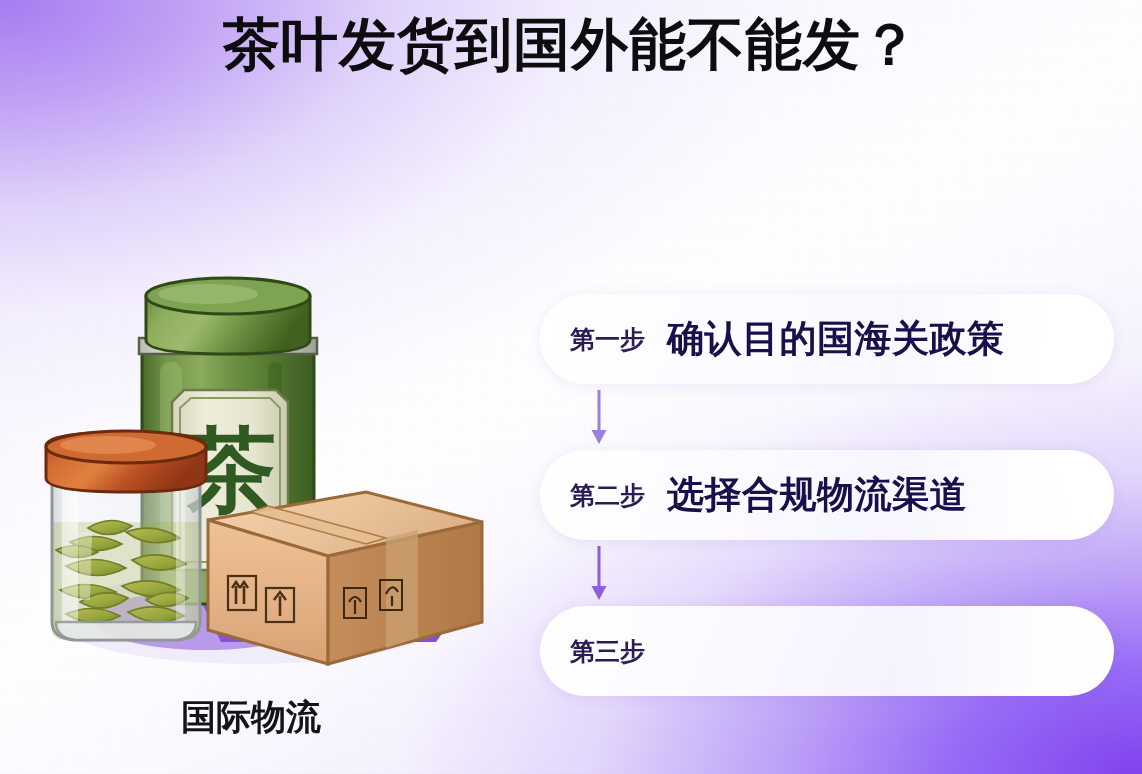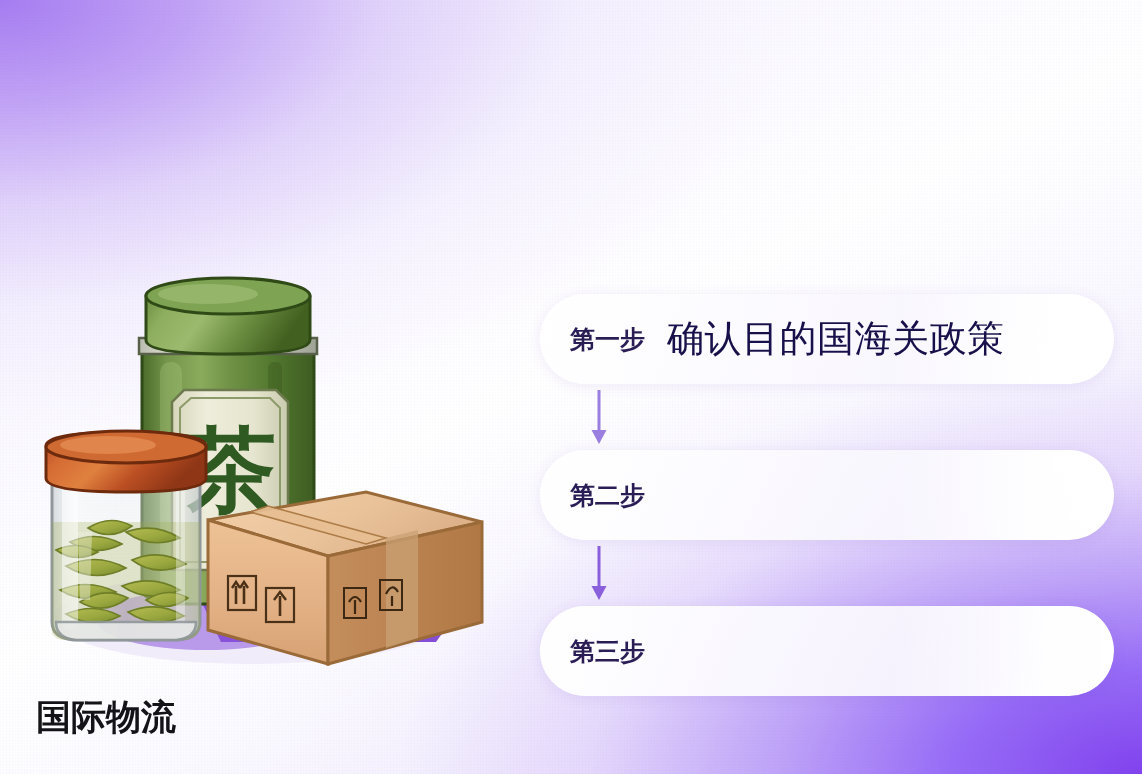--- a/index.html
+++ b/index.html
@@ -79,20 +79,21 @@
     height: 420px;
     z-index: 5;
   }
   .illustration svg { display: block; width: 100%; height: 100%; }
 
   .caption {
     position: absolute;
     left: 36px;
     top: 694px;
     width: 430px;
+    text-align: center;
     font-weight: 700;
     font-size: 35px;
     line-height: 46px;
     color: #141418;
     z-index: 6;
   }
 
   
   .steps {
     position: absolute;
@@ -123,21 +124,21 @@
     font-weight: 700;
     color: #2a1d55;
     letter-spacing: 0px;
     white-space: nowrap;
     flex: 0 0 auto;
   }
 
   .step-text {
     margin-left: 22px;
     font-size: 37px;
-    font-weight: 400;
+    font-weight: 700;
     letter-spacing: 0.5px;
     color: #17104a;
     white-space: nowrap;
   }
 
   .connector {
     height: 66px;
     position: relative;
     margin-left: 44px;
   }
@@ -145,20 +146,21 @@
 </style>
 </head>
 <body>
 
 <div id="poster">
 
   <div class="bg-layer bg-base"></div>
   <div class="bg-layer bg-grain"></div>
 
   <div class="title-block">
+    <div class="title-line">茶叶发货到国外能不能发？</div>
   </div>
 
   <div class="illustration">
     <svg viewBox="0 0 470 420" xmlns="http://www.w3.org/2000/svg">
       <defs>
         <linearGradient id="tinBody" x1="0" y1="0" x2="1" y2="0">
           <stop offset="0%" stop-color="#4a6b2a"></stop>
           <stop offset="14%" stop-color="#74954a"></stop>
           <stop offset="34%" stop-color="#8aab5c"></stop>
           <stop offset="52%" stop-color="#6f9145"></stop>
@@ -321,20 +323,21 @@
 
     <div class="connector">
       <svg width="30" height="66" viewBox="0 0 30 66" xmlns="http://www.w3.org/2000/svg">
         <line x1="15" y1="6" x2="15" y2="48" stroke="#9b7fe0" stroke-width="3"></line>
         <path d="M7.5 46 L15 60 L22.5 46 Z" fill="#9b7fe0"></path>
       </svg>
     </div>
 
     <div class="step-pill">
       <span class="step-index">第二步</span>
+      <span class="step-text">选择合规物流渠道</span>
     </div>
 
     <div class="connector">
       <svg width="30" height="66" viewBox="0 0 30 66" xmlns="http://www.w3.org/2000/svg">
         <line x1="15" y1="6" x2="15" y2="48" stroke="#8a5fdc" stroke-width="3"></line>
         <path d="M7.5 46 L15 60 L22.5 46 Z" fill="#8a5fdc"></path>
       </svg>
     </div>
 
     <div class="step-pill">

